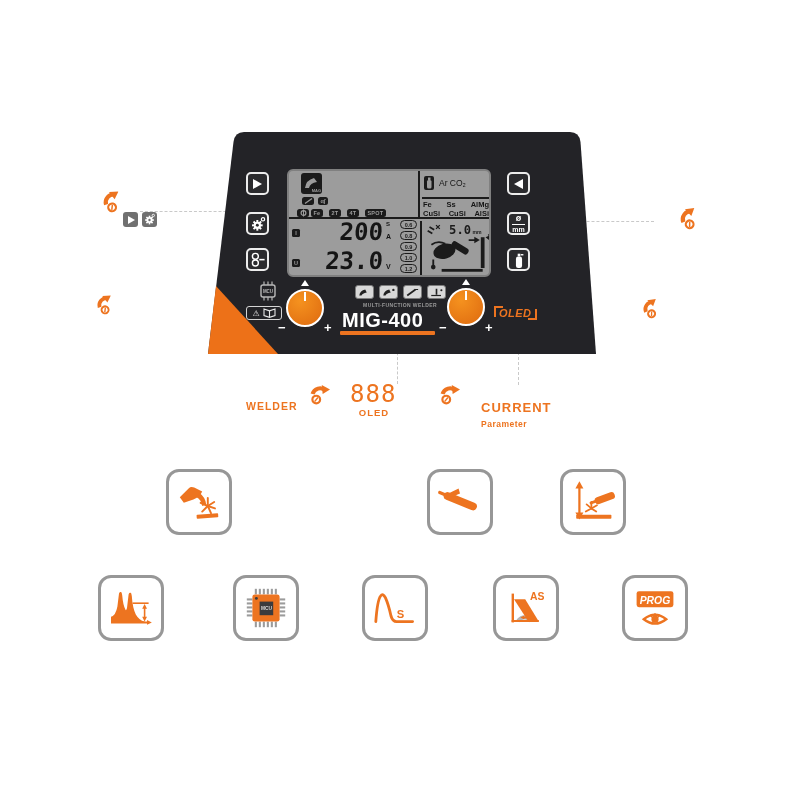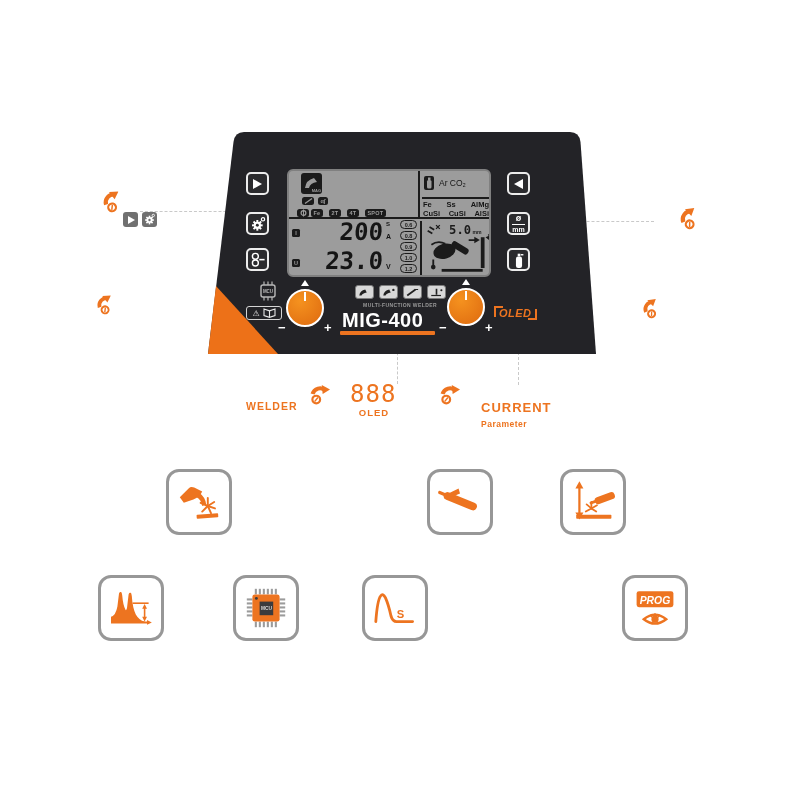--- a/index.html
+++ b/index.html
@@ -455,20 +455,32 @@
       <circle cx="18" cy="18" r="1.8" fill="#3b3b3d"></circle>
       <text x="30.5" y="32.8" text-anchor="middle" font-size="6" font-weight="bold" fill="#d9d9d9" font-family="Liberation Sans,sans-serif">MCU</text>
     </svg>
   </div>
   <div class="tile" style="left:362px;top:575px;">
     <svg width="48" height="48" viewBox="0 0 60 60">
       <path d="M6,47 Q8,20 12,15 Q15,11 18,17 Q22,26 25,40 Q27,47 32,47 L52,47" fill="none" stroke="#ED7420" stroke-width="3.5" stroke-linecap="round"></path>
       <text x="37" y="42" text-anchor="middle" font-size="14" font-weight="bold" fill="#ED7420" font-family="Liberation Sans,sans-serif">S</text>
     </svg>
   </div>
+  <div class="tile" style="left:493px;top:575px;">
+    <svg width="48" height="48" viewBox="0 0 60 60">
+      <text x="44" y="20" text-anchor="middle" font-size="13" font-weight="bold" fill="#ED7420" font-family="Liberation Sans,sans-serif">AS</text>
+      <rect x="12" y="12" width="3" height="36" fill="#ED7420"></rect>
+      <path d="M20,46 Q28,37 36,46" fill="none" stroke="#b5b5b5" stroke-width="5"></path>
+      <polygon points="15,19 29,19 46,47 33,47" fill="#ED7420"></polygon>
+      <rect x="12" y="45" width="34" height="2.5" fill="#ED7420"></rect>
+      <line x1="26" y1="42" x2="38" y2="42" stroke="#ED7420" stroke-width="2"></line>
+      <polygon points="23,42 28,39.5 28,44.5" fill="#ED7420"></polygon>
+      <polygon points="41,42 36,39.5 36,44.5" fill="#ED7420"></polygon>
+    </svg>
+  </div>
   <div class="tile" style="left:622px;top:575px;">
     <svg width="48" height="48" viewBox="0 0 60 60">
       <rect x="7" y="9" width="46" height="20" rx="3" fill="#ED7420"></rect>
       <text x="30" y="24.5" text-anchor="middle" font-size="13" font-weight="bold" font-style="italic" fill="#ffffff" font-family="Liberation Sans,sans-serif">PROG</text>
       <path d="M16,44 Q30,33 44,44 Q30,55 16,44 Z" fill="none" stroke="#ED7420" stroke-width="3"></path>
       <circle cx="30" cy="44" r="4.5" fill="#ED7420"></circle>
       <g stroke="#ED7420" stroke-width="1.8">
         <line x1="24" y1="38.5" x2="26.5" y2="41.5"></line>
           <line x1="30" y1="36.5" x2="30" y2="40"></line>
           <line x1="36" y1="38.5" x2="33.5" y2="41.5"></line>

